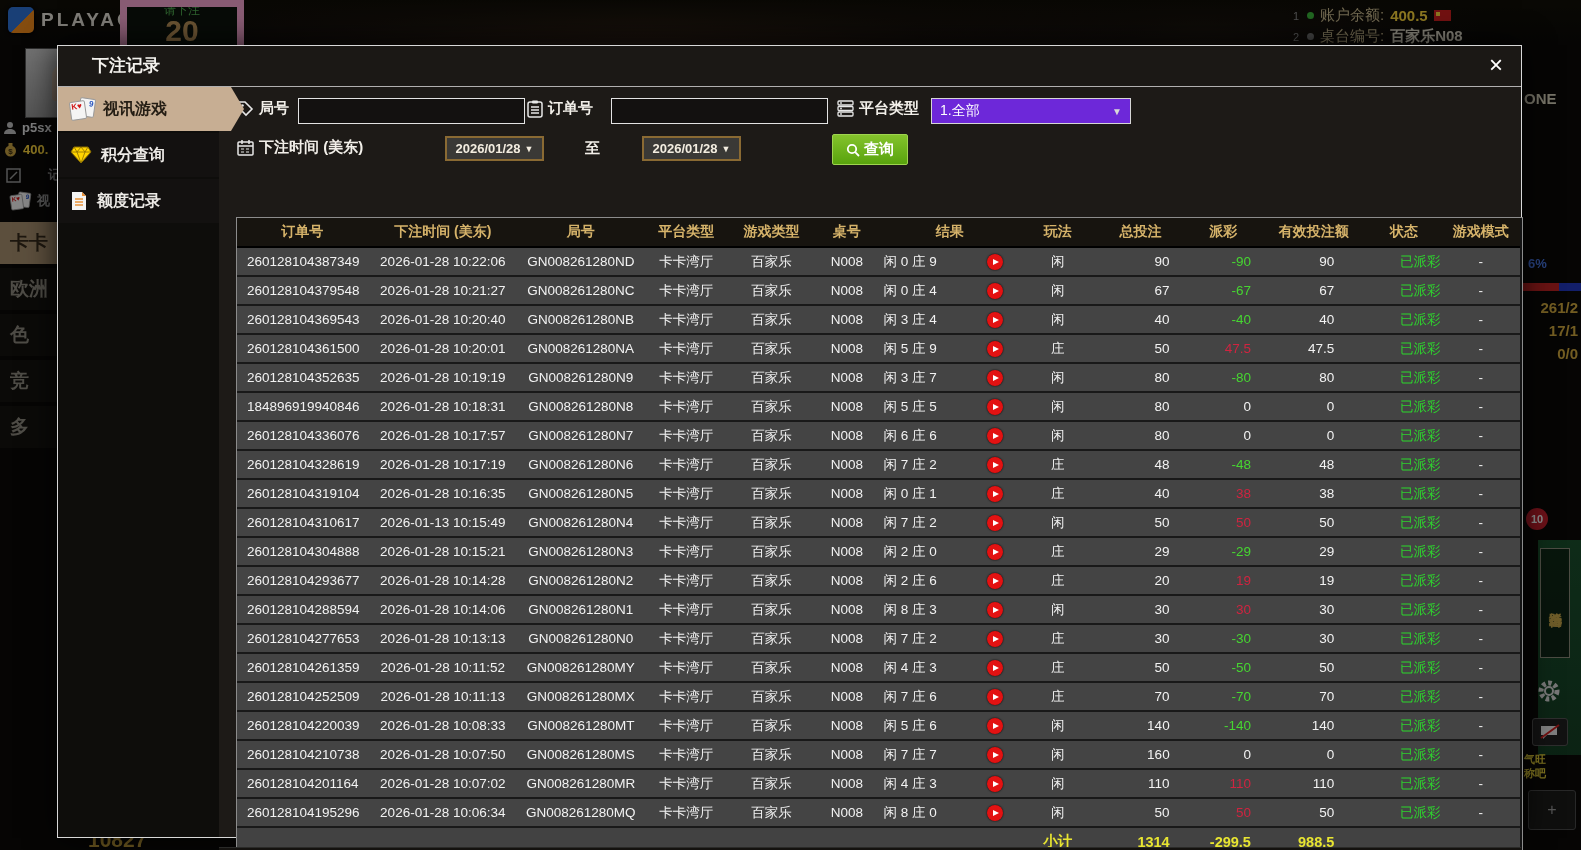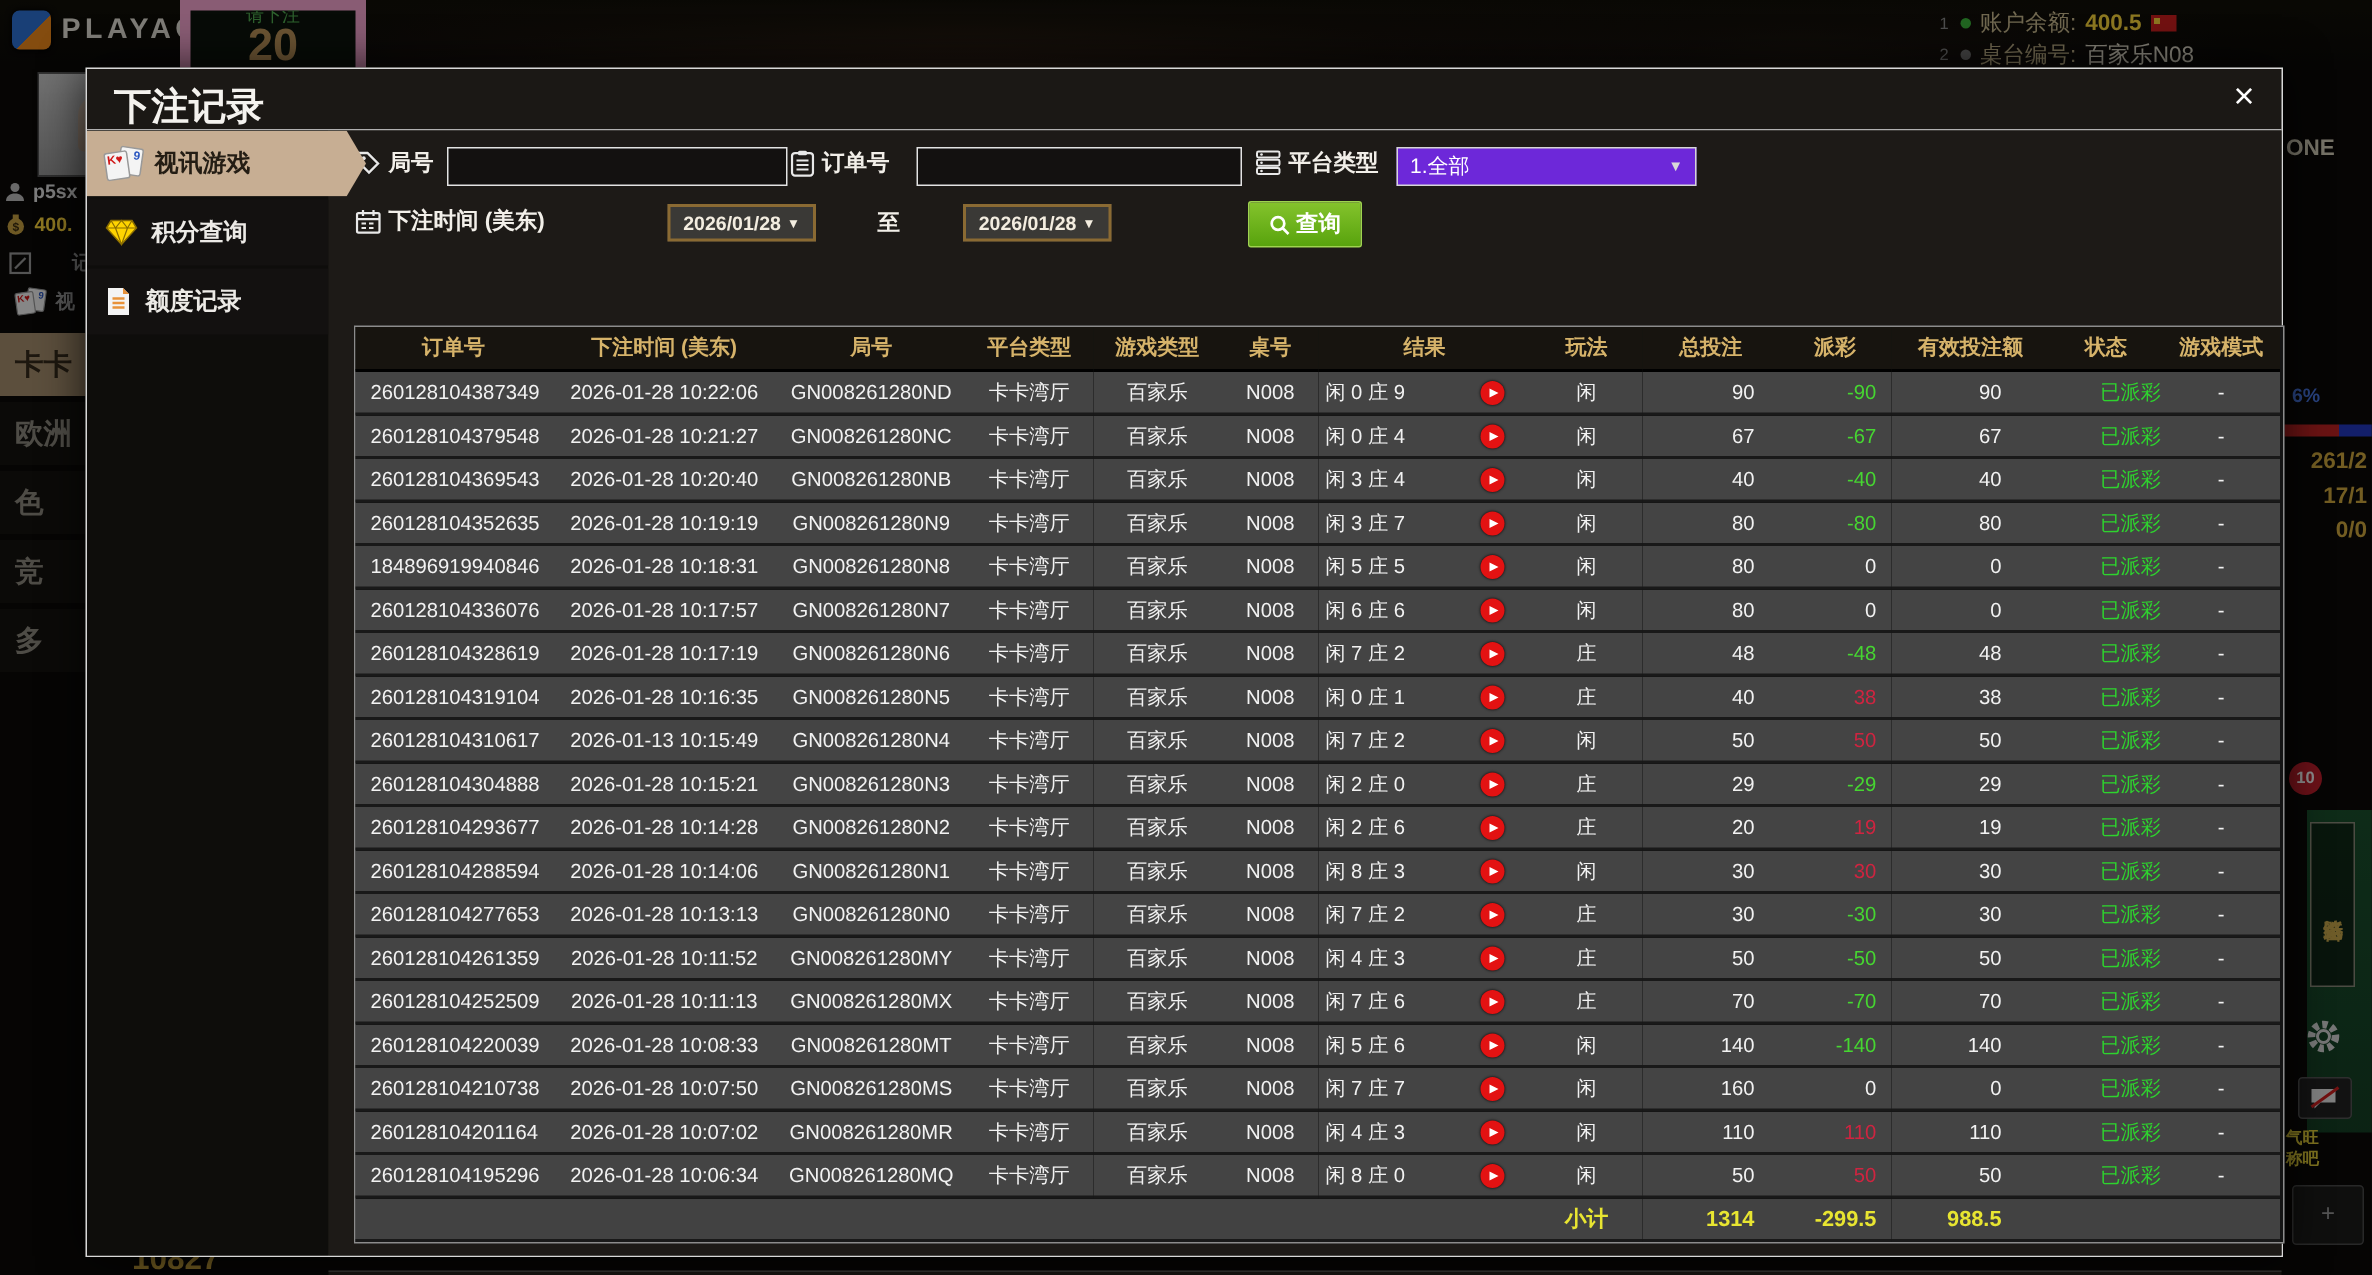--- a/index.html
+++ b/index.html
@@ -15,21 +15,21 @@
   #logo .word{color:#e8e4da;font-size:19px;font-weight:bold;letter-spacing:3px;}
   #countdown{position:absolute;left:120px;top:0;width:124px;height:58px;background:#0d150d;border:7px solid #f9a8d4;box-sizing:border-box;text-align:center;overflow:hidden;}
   #countdown .lbl{color:#53b053;font-size:12px;line-height:10px;margin-top:-2px;}
   #countdown .num{color:#c39a5e;font-size:30px;font-weight:bold;line-height:32px;}
   #acct{position:absolute;left:1293px;top:5px;font-size:15px;color:#cdbd92;}
   #acct .row{display:flex;align-items:center;gap:6px;height:21px;}
   #acct .idx{color:#8d8d8d;font-size:11px;width:8px;}
   #acct .dot{width:7px;height:7px;border-radius:50%;}
   #acct .g{background:#3dbb3d;} #acct .gr{background:#7a7a7a;}
   #acct .val{color:#ffda3d;font-weight:bold;}
-  #acct .tbl{color:#efe9d8;font-weight:normal;}
+  #acct .tbl{color:#efe9d8;font-weight:bold;}
   .flag{display:inline-block;width:17px;height:11px;background:#cf1f1f;position:relative;}
   .flag::after{content:"";position:absolute;left:2px;top:2px;width:4px;height:4px;background:#ffd83d;}
   
   #avatarbox{position:absolute;left:25px;top:48px;width:86px;height:68px;background:linear-gradient(#cfcfcf,#9a9a9a);border:1px solid #555;}
   #avatarbox::after{content:"";position:absolute;left:26px;top:14px;width:30px;height:38px;border-radius:14px 14px 4px 4px;background:linear-gradient(#d9c6b4,#b59d8a);}
   .lrow{position:absolute;display:flex;align-items:center;gap:5px;color:#e4e4e4;font-size:13px;font-weight:bold;}
   .lrow .y{color:#ffd83d;}
   .bgtabs{position:absolute;left:0;top:222px;width:57px;}
   .bgtab{height:42px;margin-bottom:4px;background:#15130f;color:#8f8a80;font-size:19px;font-weight:bold;display:flex;align-items:center;padding-left:10px;overflow:hidden;white-space:nowrap;}
   .bgtab.on{background:#a8906f;color:#352a1c;}
@@ -44,21 +44,21 @@
   #rvert{position:absolute;left:1540px;top:548px;width:28px;height:108px;border:1px solid #8a8a7a;background:rgba(10,10,8,.55);color:#c9a84c;font-size:13px;font-weight:bold;writing-mode:vertical-rl;display:flex;align-items:center;justify-content:center;}
   #rgear{position:absolute;left:1536px;top:678px;}
   #rchat{position:absolute;left:1532px;top:718px;width:34px;height:26px;background:#222;border:1px solid #555;border-radius:3px;display:flex;align-items:center;justify-content:center;}
   #rchat svg{display:block;}
   #ryellow{position:absolute;left:1524px;top:752px;color:#e8d23a;font-size:11px;font-weight:bold;line-height:14px;}
   #rzoom{position:absolute;left:1528px;top:790px;width:46px;height:38px;background:#1d1c1a;border:1px solid #4a4a4a;border-radius:3px;color:#9a9a9a;font-size:16px;display:flex;align-items:center;justify-content:center;}
   #dim{position:absolute;inset:0;background:rgba(0,0,0,.45);}
   
   #modal{position:absolute;left:57px;top:45px;width:1465px;height:793px;background:#1b1815;border:1px solid #d8d8d8;box-sizing:border-box;box-shadow:0 0 30px rgba(0,0,0,.8);}
   #mtitlebar{position:absolute;left:0;top:0;right:0;height:40px;border-bottom:1px solid rgba(215,215,215,.8);}
-  #mtitle{position:absolute;left:18px;top:8px;color:#f4f2ee;font-size:25px;font-weight:bold;}
+  #mtitle{position:absolute;left:34px;top:8px;color:#f4f2ee;font-size:17px;font-weight:bold;}
   #mclose{position:absolute;right:18px;top:6px;color:#fff;font-size:24px;line-height:26px;cursor:pointer;}
   #msidebar{position:absolute;left:0;top:41px;bottom:0;width:161px;background:#0e0d0b;}
   .mtab{height:44px;margin-bottom:2px;background:#131110;display:flex;align-items:center;gap:9px;padding-left:12px;color:#eceae6;font-size:16px;font-weight:bold;cursor:pointer;}
   .mtab.active{background:#c7ae93;color:#241d14;width:174px;clip-path:polygon(0 0,calc(100% - 13px) 0,100% 50%,calc(100% - 13px) 100%,0 100%);position:relative;z-index:3;}
   #mcontent{position:absolute;left:161px;top:41px;right:0;bottom:0;background:#1d1a17;}
   
   .flabel{display:flex;align-items:center;gap:5px;color:#f2efe9;font-size:15px;font-weight:bold;}
   .tinput{background:#131110;border:1px solid #e3e3e3;height:24px;color:#eee;font-size:13px;padding:0 6px;box-sizing:content-box;}
   #f-round{position:absolute;left:18px;top:12px;}
   #in-round{position:absolute;left:79px;top:11px;width:213px;}
@@ -368,20 +368,35 @@
               <td class="c">N008</td>
               <td class="c-result"><span class="rtext">闲 3 庄 4</span><span class="play"></span></td>
               <td class="c">闲</td>
               <td class="r num-total">40</td>
               <td class="r pay-neg">-40</td>
               <td class="r num-valid">40</td>
               <td class="c-status">已派彩</td>
               <td class="c">-</td>
             </tr>
             <tr>
+              <td class="l">260128104361500</td>
+              <td class="c">2026-01-28 10:20:01</td>
+              <td class="c">GN008261280NA</td>
+              <td class="c">卡卡湾厅</td>
+              <td class="c">百家乐</td>
+              <td class="c">N008</td>
+              <td class="c-result"><span class="rtext">闲 5 庄 9</span><span class="play"></span></td>
+              <td class="c">庄</td>
+              <td class="r num-total">50</td>
+              <td class="r pay-pos">47.5</td>
+              <td class="r num-valid">47.5</td>
+              <td class="c-status">已派彩</td>
+              <td class="c">-</td>
+            </tr>
+            <tr>
               <td class="l">260128104352635</td>
               <td class="c">2026-01-28 10:19:19</td>
               <td class="c">GN008261280N9</td>
               <td class="c">卡卡湾厅</td>
               <td class="c">百家乐</td>
               <td class="c">N008</td>
               <td class="c-result"><span class="rtext">闲 3 庄 7</span><span class="play"></span></td>
               <td class="c">闲</td>
               <td class="r num-total">80</td>
               <td class="r pay-neg">-80</td>

